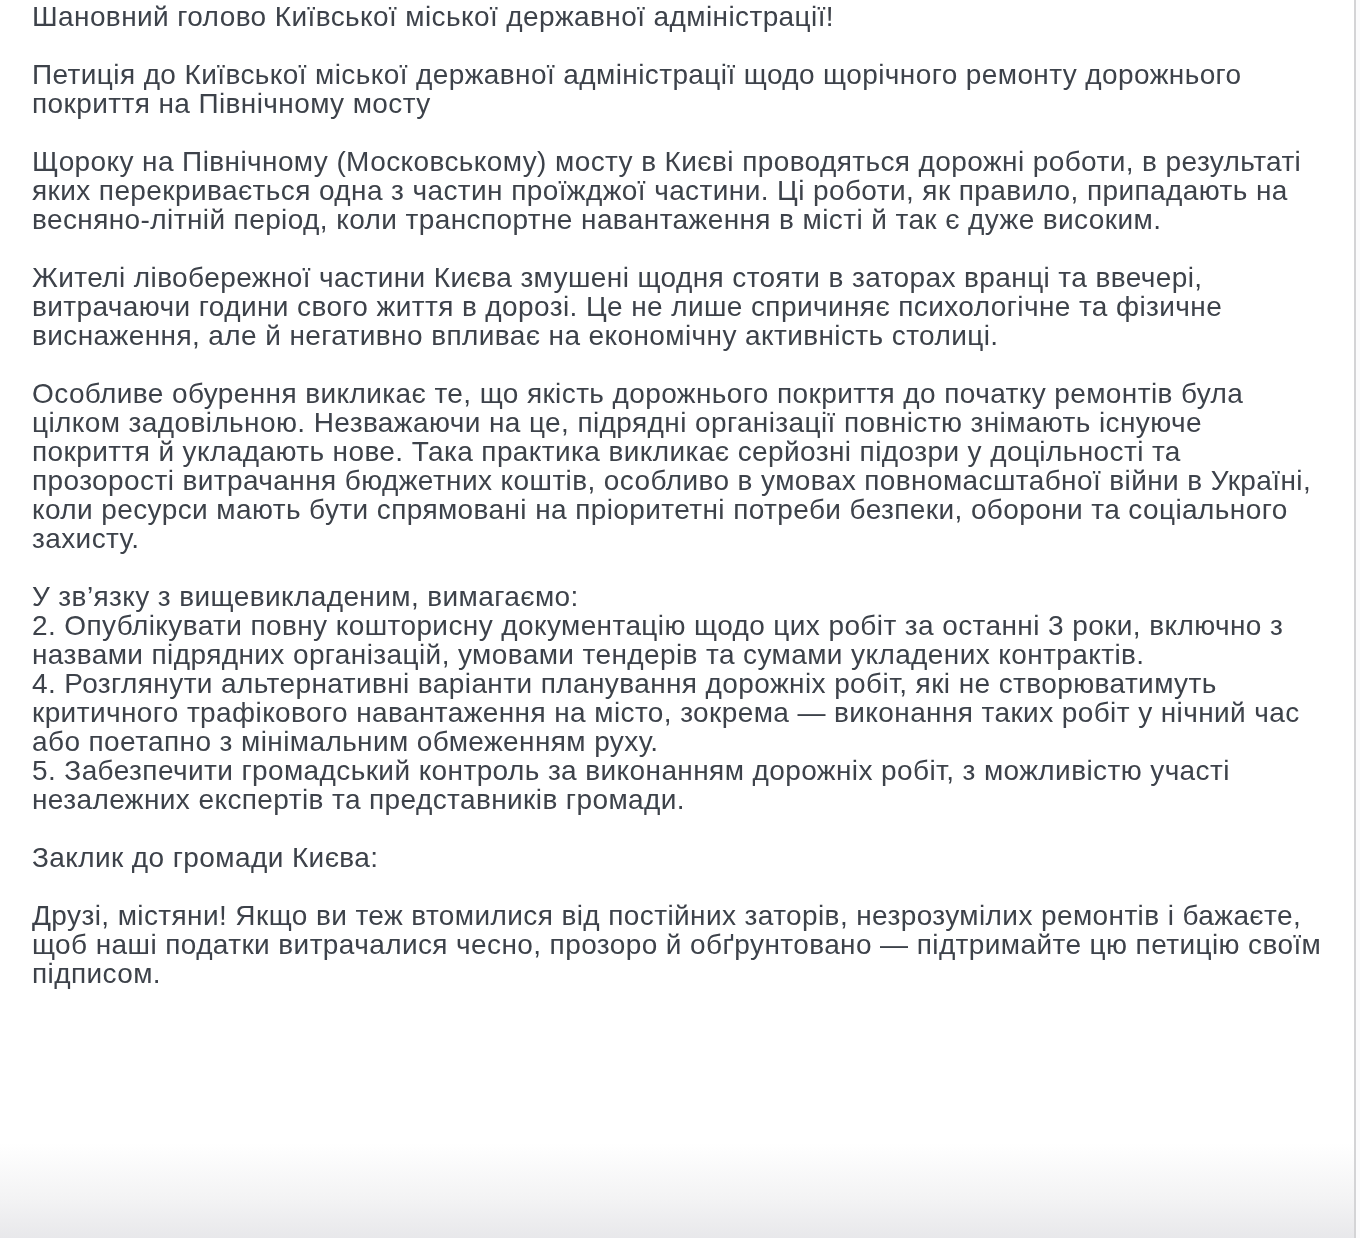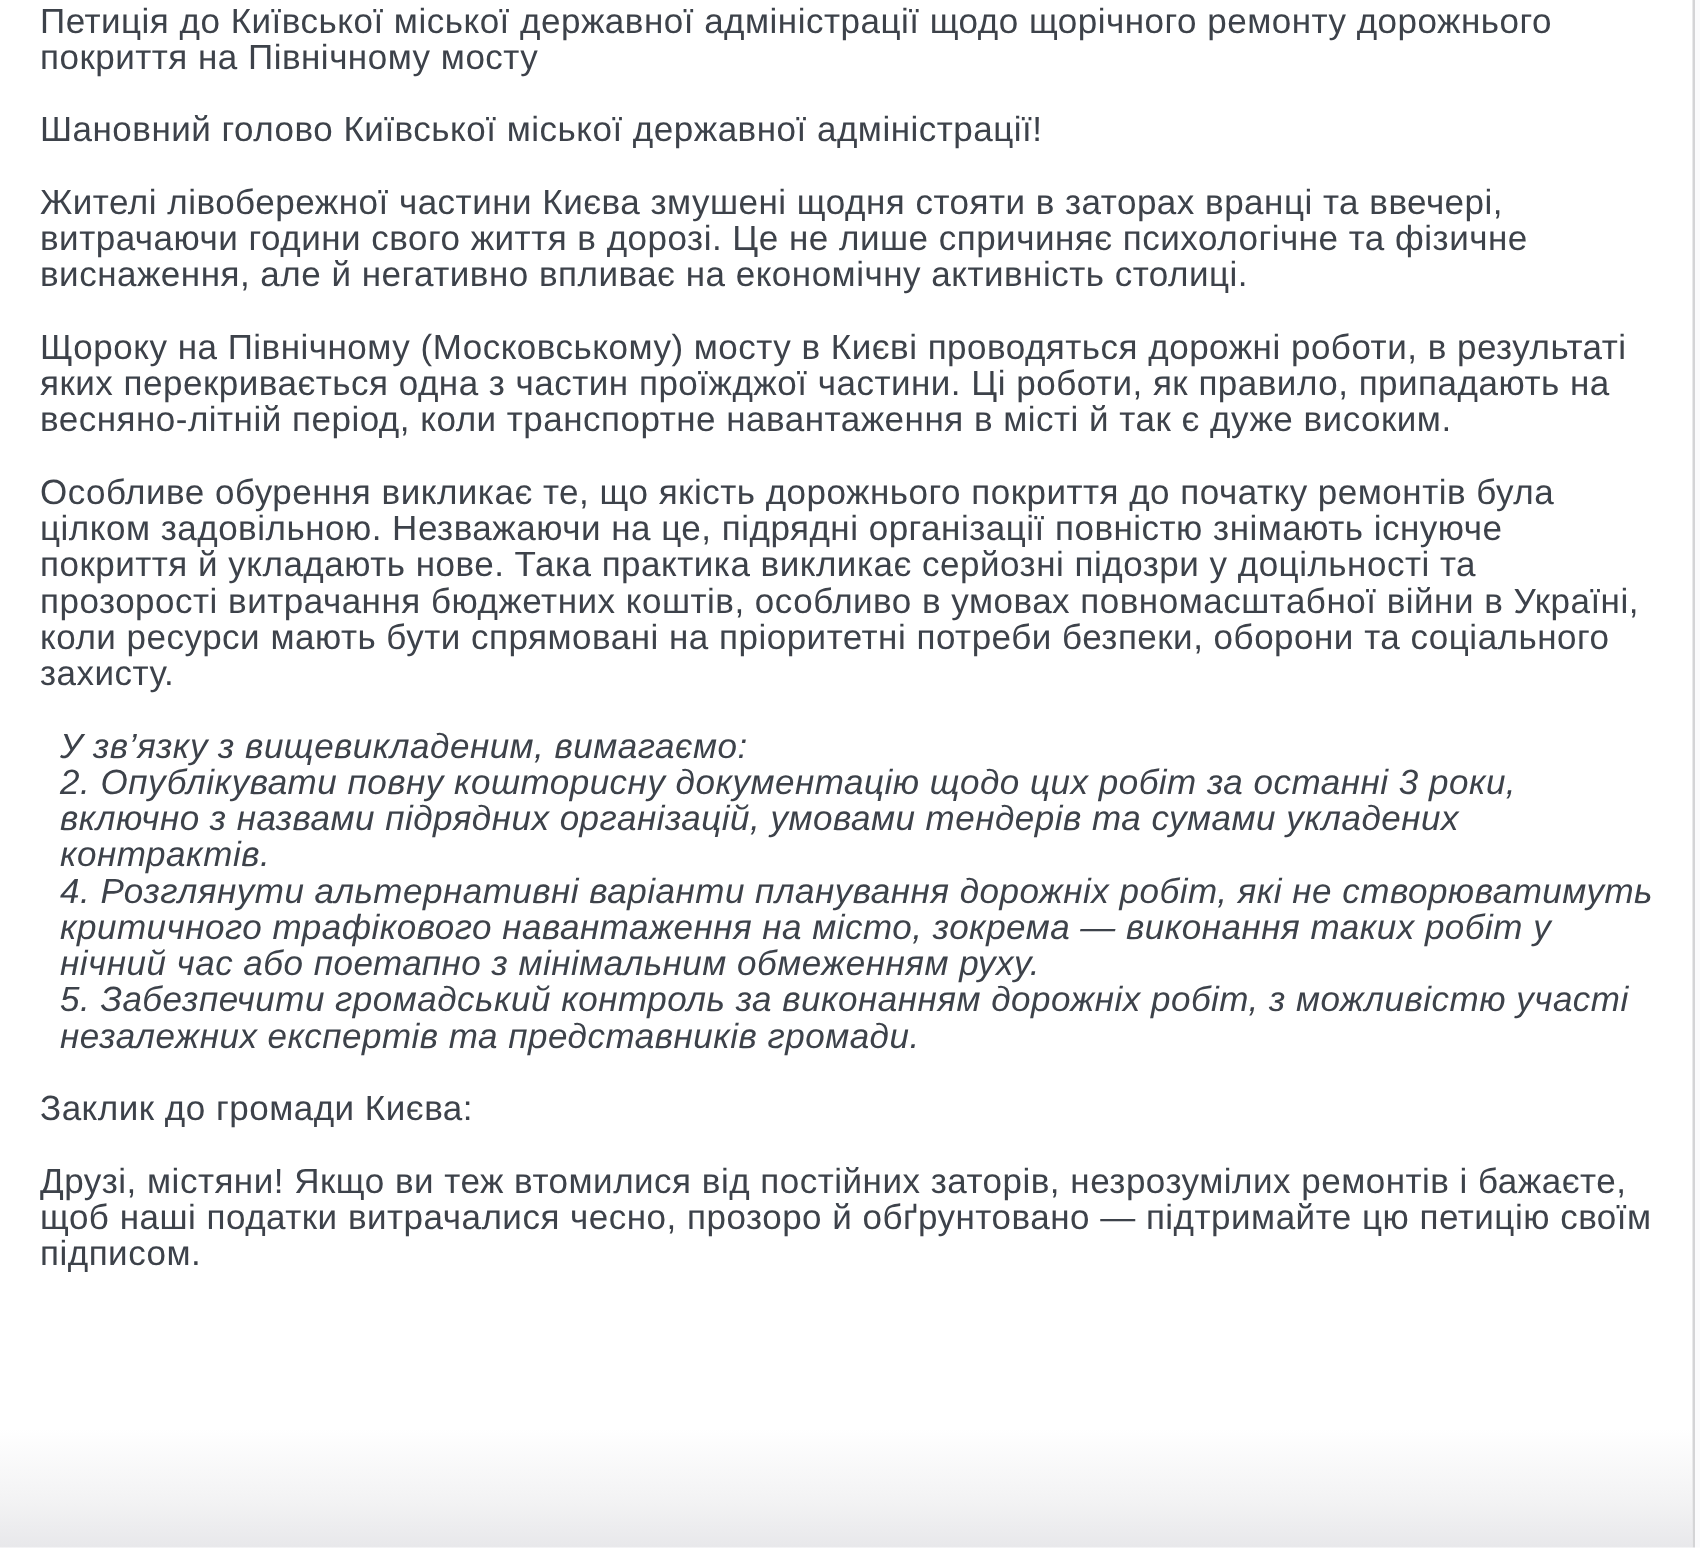--- a/index.html
+++ b/index.html
@@ -29,22 +29,21 @@
     color: #3d424a;
     font-size: 28px;
     line-height: 29px;
     letter-spacing: 0.4px;
     font-weight: 400;
   }
   .doc p {
     margin: 0 0 29px 0;
   }
   .doc .block {
-    margin: 0 0 29px 16px;
-    font-style: italic;
+    margin: 0 0 29px 0;
   }
   .fade {
     position: absolute;
     left: 0;
     right: 6px;
     bottom: 0;
     height: 95px;
     pointer-events: none;
     background: linear-gradient(to bottom,
       rgba(233,233,235,0) 0%,
@@ -59,27 +58,27 @@
     width: 4px;
     background: #fbfbfc;
   }
 </style>
 </head>
 <body>
 
 <div class="content">
   <div class="doc">
 
+    <p>Шановний голово Київської міської державної адміністрації!</p>
+
     <p>Петиція до Київської міської державної адміністрації щодо щорічного ремонту дорожнього покриття на Північному мосту</p>
 
-    <p>Шановний голово Київської міської державної адміністрації!</p>
+    <p>Щороку на Північному (Московському) мосту в Києві проводяться дорожні роботи, в результаті яких перекривається одна з частин проїжджої частини. Ці роботи, як правило, припадають на весняно-літній період, коли транспортне навантаження в місті й так є дуже високим.</p>
 
     <p>Жителі лівобережної частини Києва змушені щодня стояти в заторах вранці та ввечері, витрачаючи години свого життя в дорозі. Це не лише спричиняє психологічне та фізичне виснаження, але й негативно впливає на економічну активність столиці.</p>
-
-    <p>Щороку на Північному (Московському) мосту в Києві проводяться дорожні роботи, в результаті яких перекривається одна з частин проїжджої частини. Ці роботи, як правило, припадають на весняно-літній період, коли транспортне навантаження в місті й так є дуже високим.</p>
 
     <p>Особливе обурення викликає те, що якість дорожнього покриття до початку ремонтів була цілком задовільною. Незважаючи на це, підрядні організації повністю знімають існуюче покриття й укладають нове. Така практика викликає серйозні підозри у доцільності та прозорості витрачання бюджетних коштів, особливо в умовах повномасштабної війни в Україні, коли ресурси мають бути спрямовані на пріоритетні потреби безпеки, оборони та соціального захисту.</p>
 
     <div class="block">
       <div>У зв’язку з вищевикладеним, вимагаємо:</div>
       <div>2. Опублікувати повну кошторисну документацію щодо цих робіт за останні 3 роки, включно з назвами підрядних організацій, умовами тендерів та сумами укладених контрактів.</div>
       <div>4. Розглянути альтернативні варіанти планування дорожніх робіт, які не створюватимуть критичного трафікового навантаження на місто, зокрема — виконання таких робіт у нічний час або поетапно з мінімальним обмеженням руху.</div>
       <div>5. Забезпечити громадський контроль за виконанням дорожніх робіт, з можливістю участі незалежних експертів та представників громади.</div>
     </div>
 

